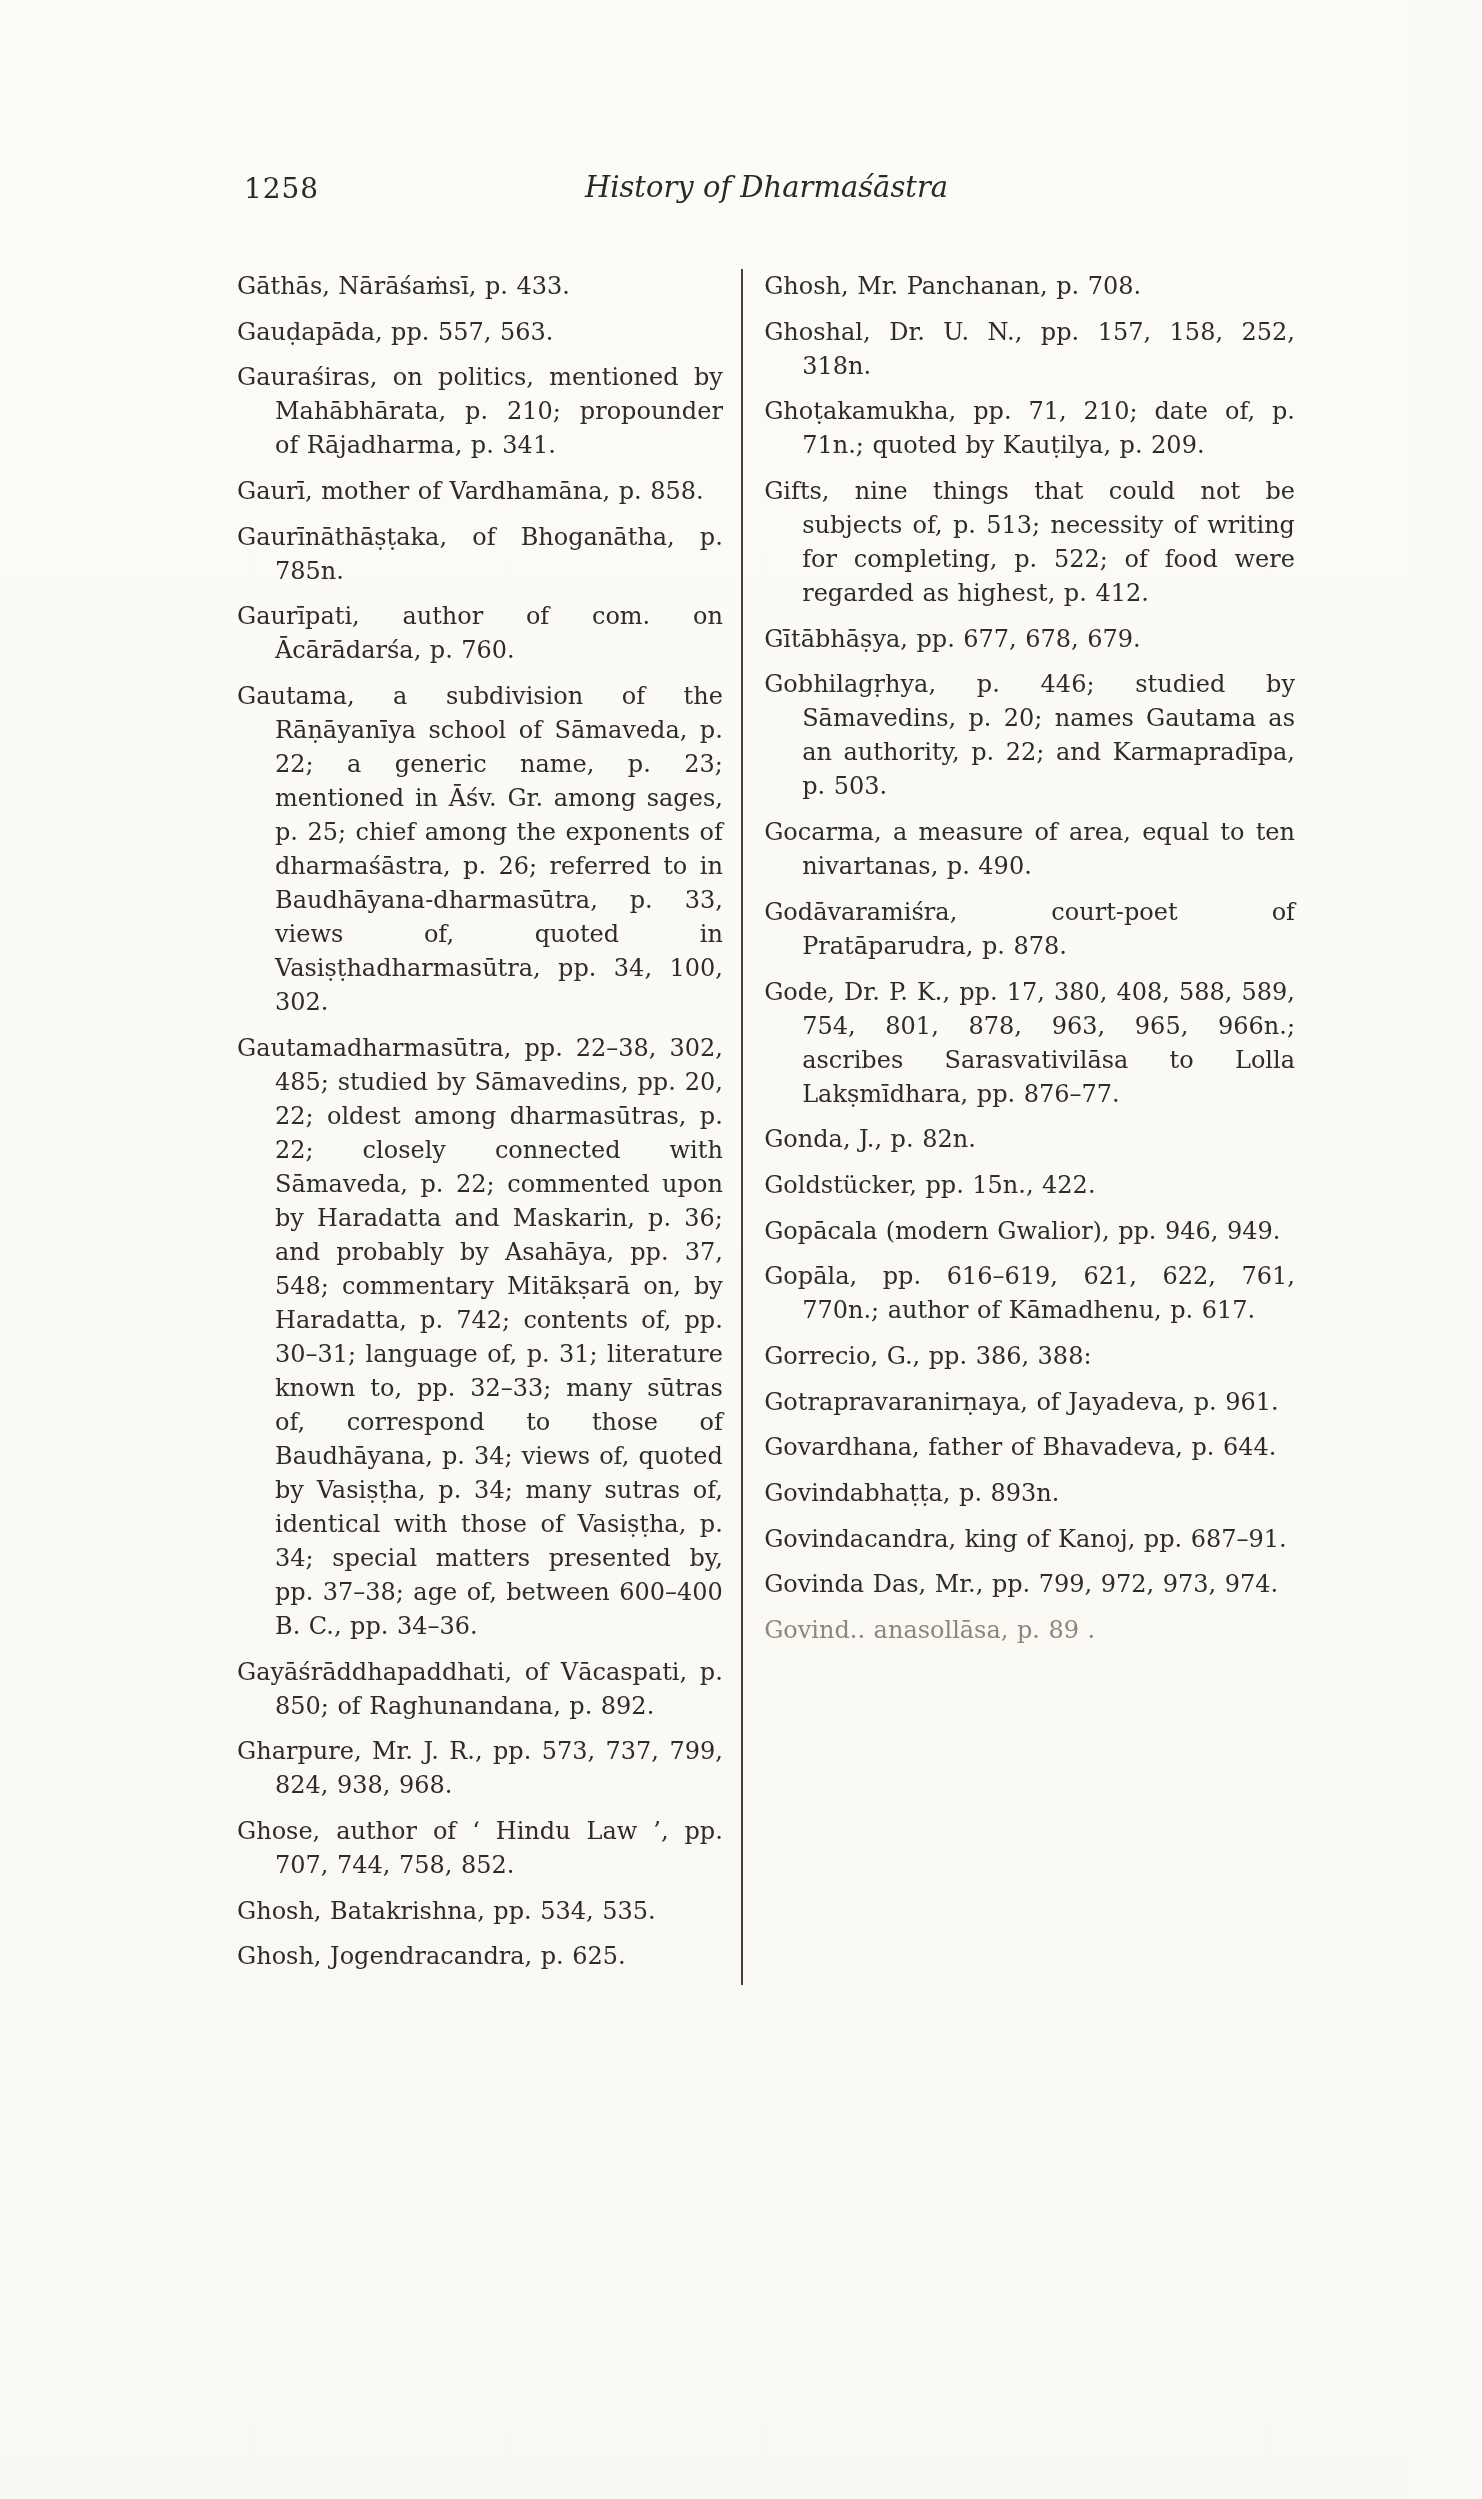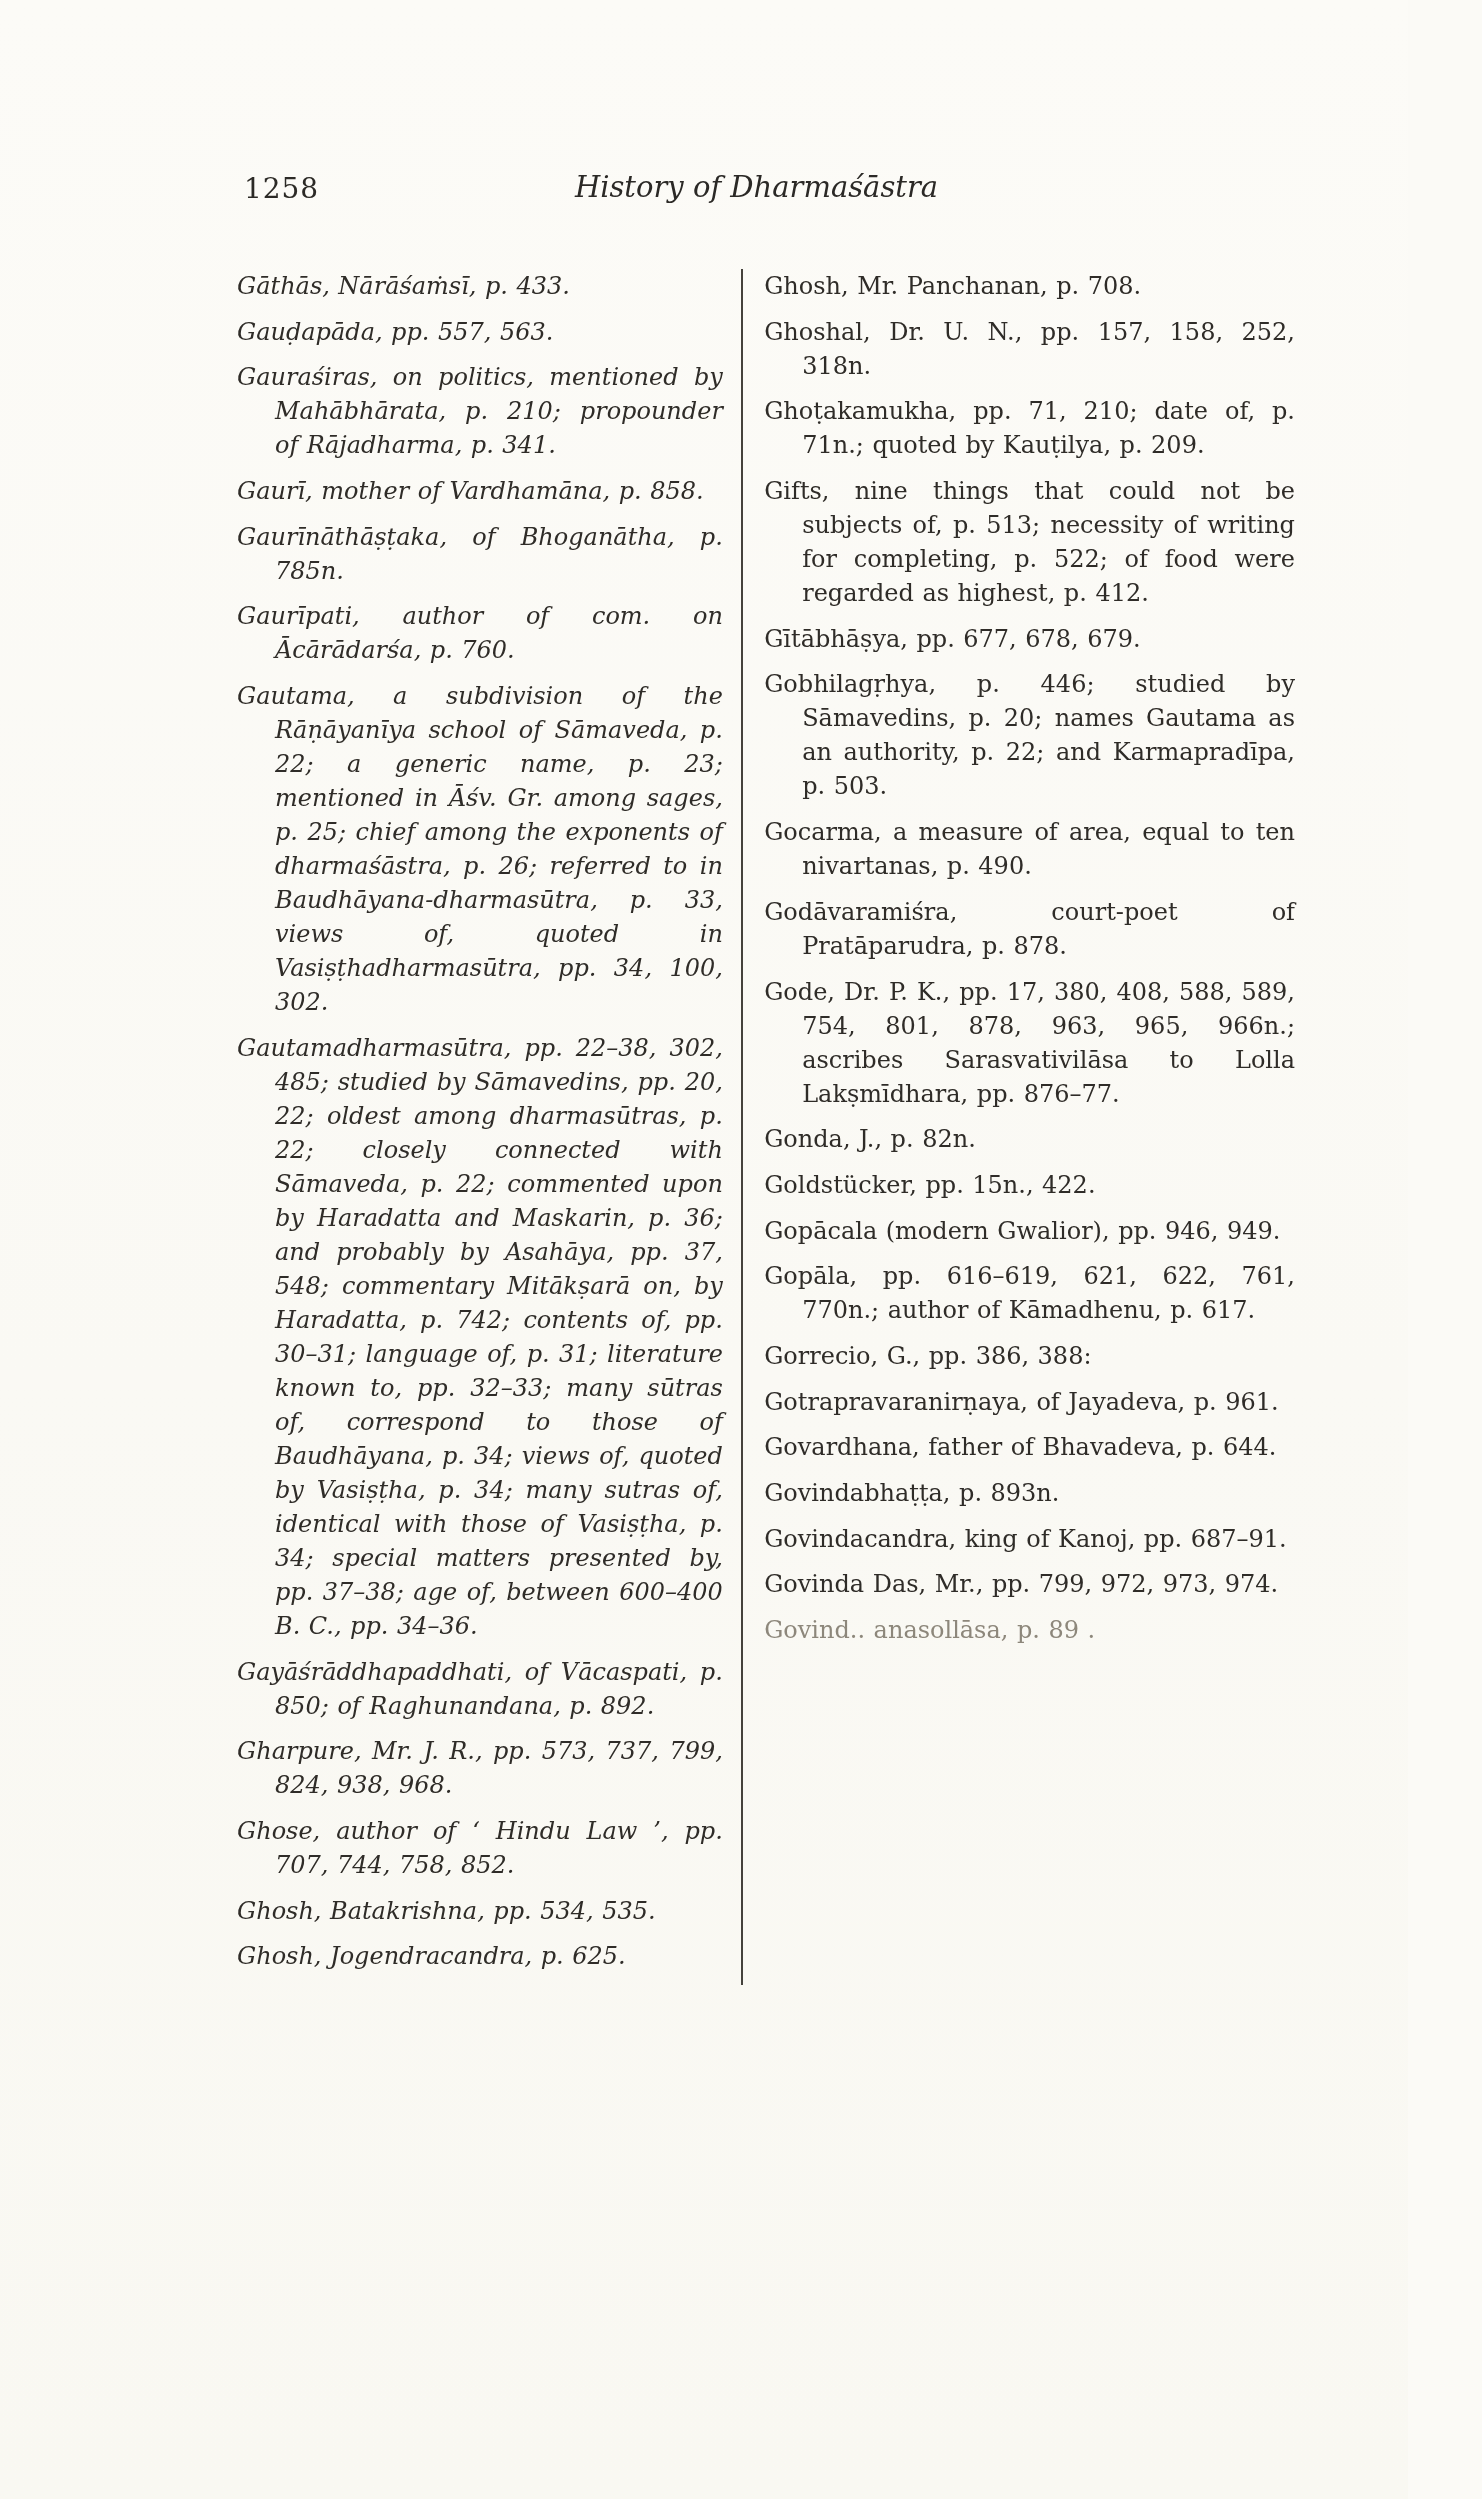--- a/index.html
+++ b/index.html
@@ -20,40 +20,40 @@
     position: absolute;
     top: 172px;
     left: 244px;
     font-size: 28px;
     letter-spacing: 0.9px;
     color: #2c2a26;
   }
   .page-title {
     position: absolute;
     top: 170px;
-    left: 232px;
+    left: 242px;
     width: 1049px;
     text-align: center;
     font-size: 29px;
     font-style: italic;
     color: #2b2926;
   }
   .text-block {
     position: absolute;
     top: 269px;
     left: 237px;
     width: 1058px;
     display: flex;
     align-items: stretch;
   }
   .col {
     font-size: 24px;
     line-height: 34px;
   }
-  .col-left  { width: 486px; font-style: italic; }
+  .col-left  { width: 486px; }
   .col-right { width: 531px; }
   .divider {
     width: 1.8px;
     background: #45423c;
     margin-left: 18px;
     margin-right: 21.5px;
   }
   .entry {
     text-align: justify;
     padding-left: 38px;

